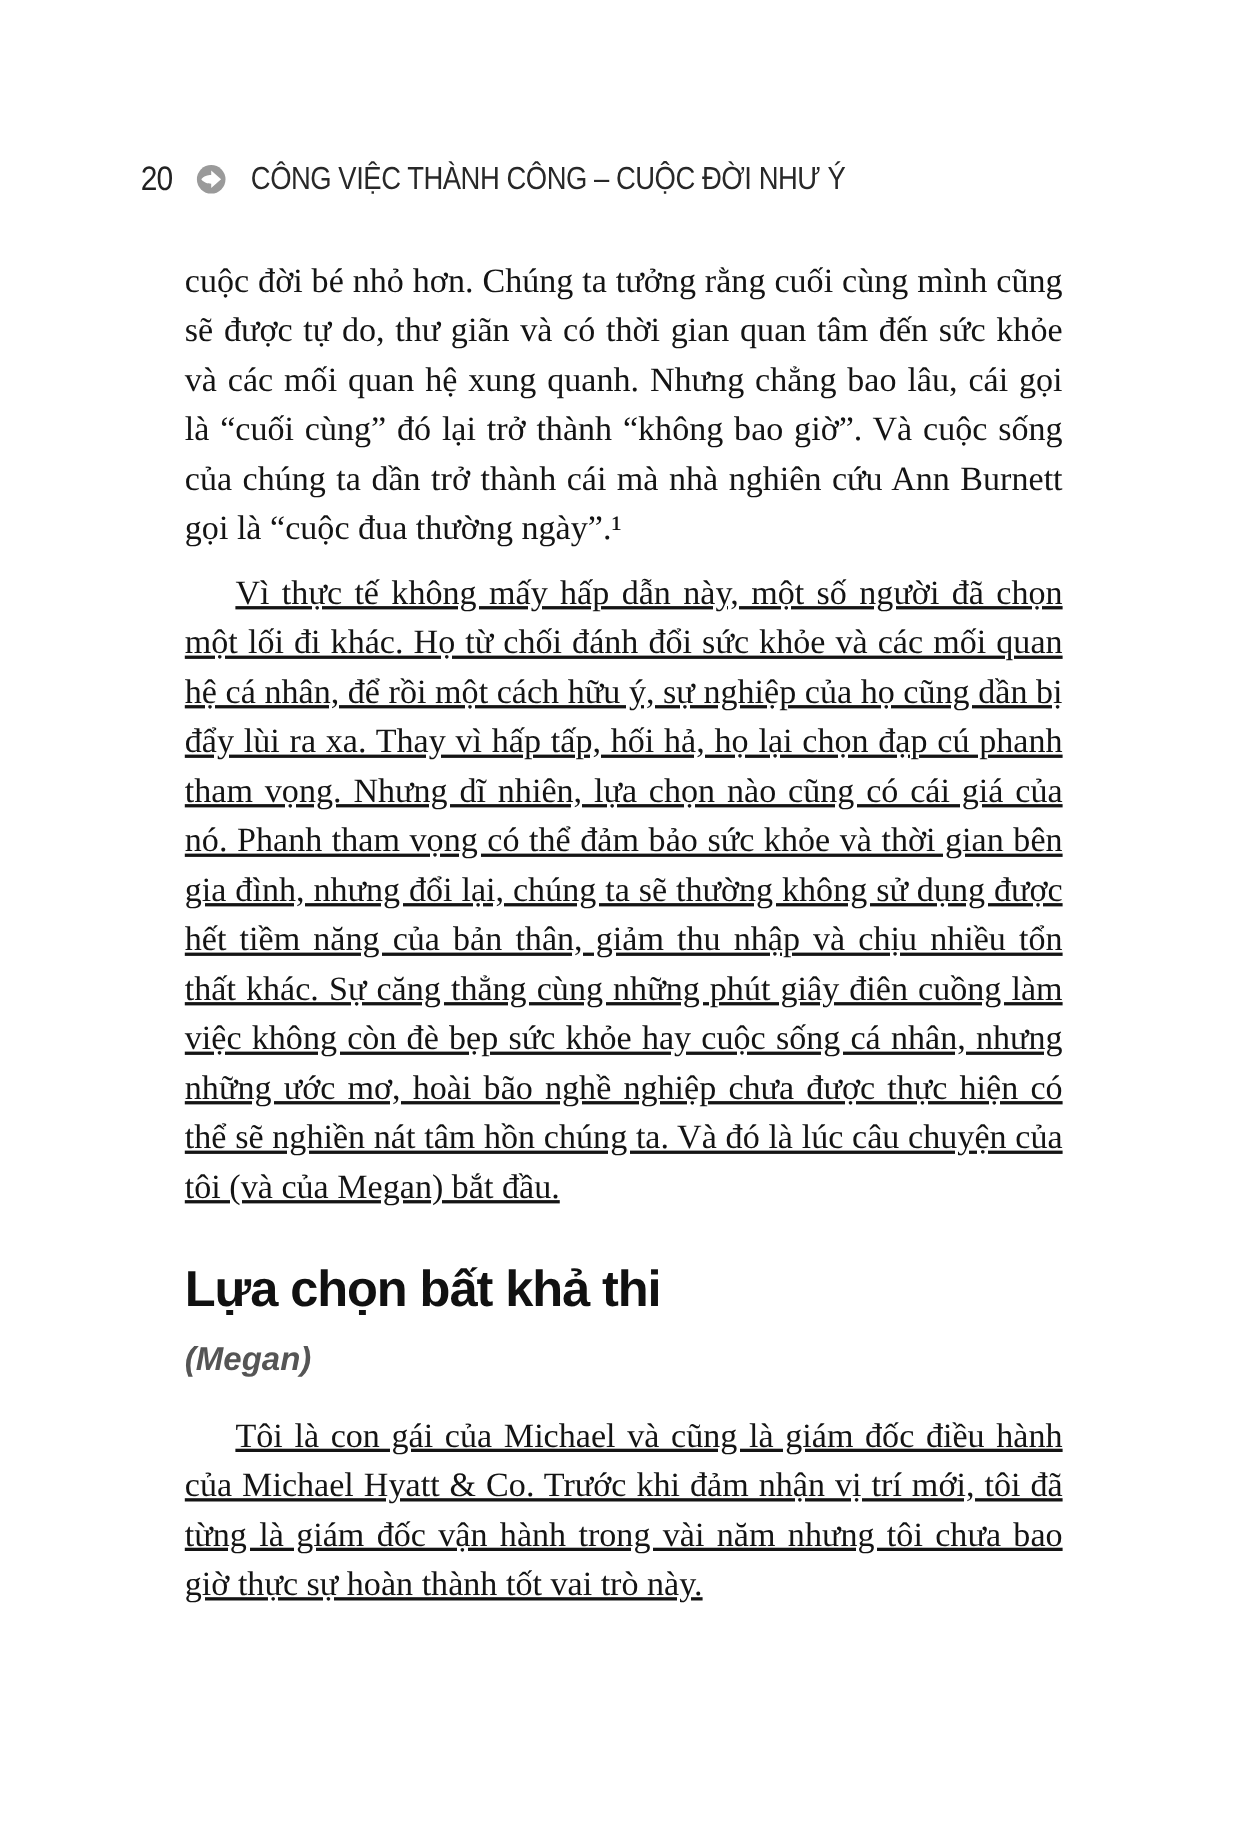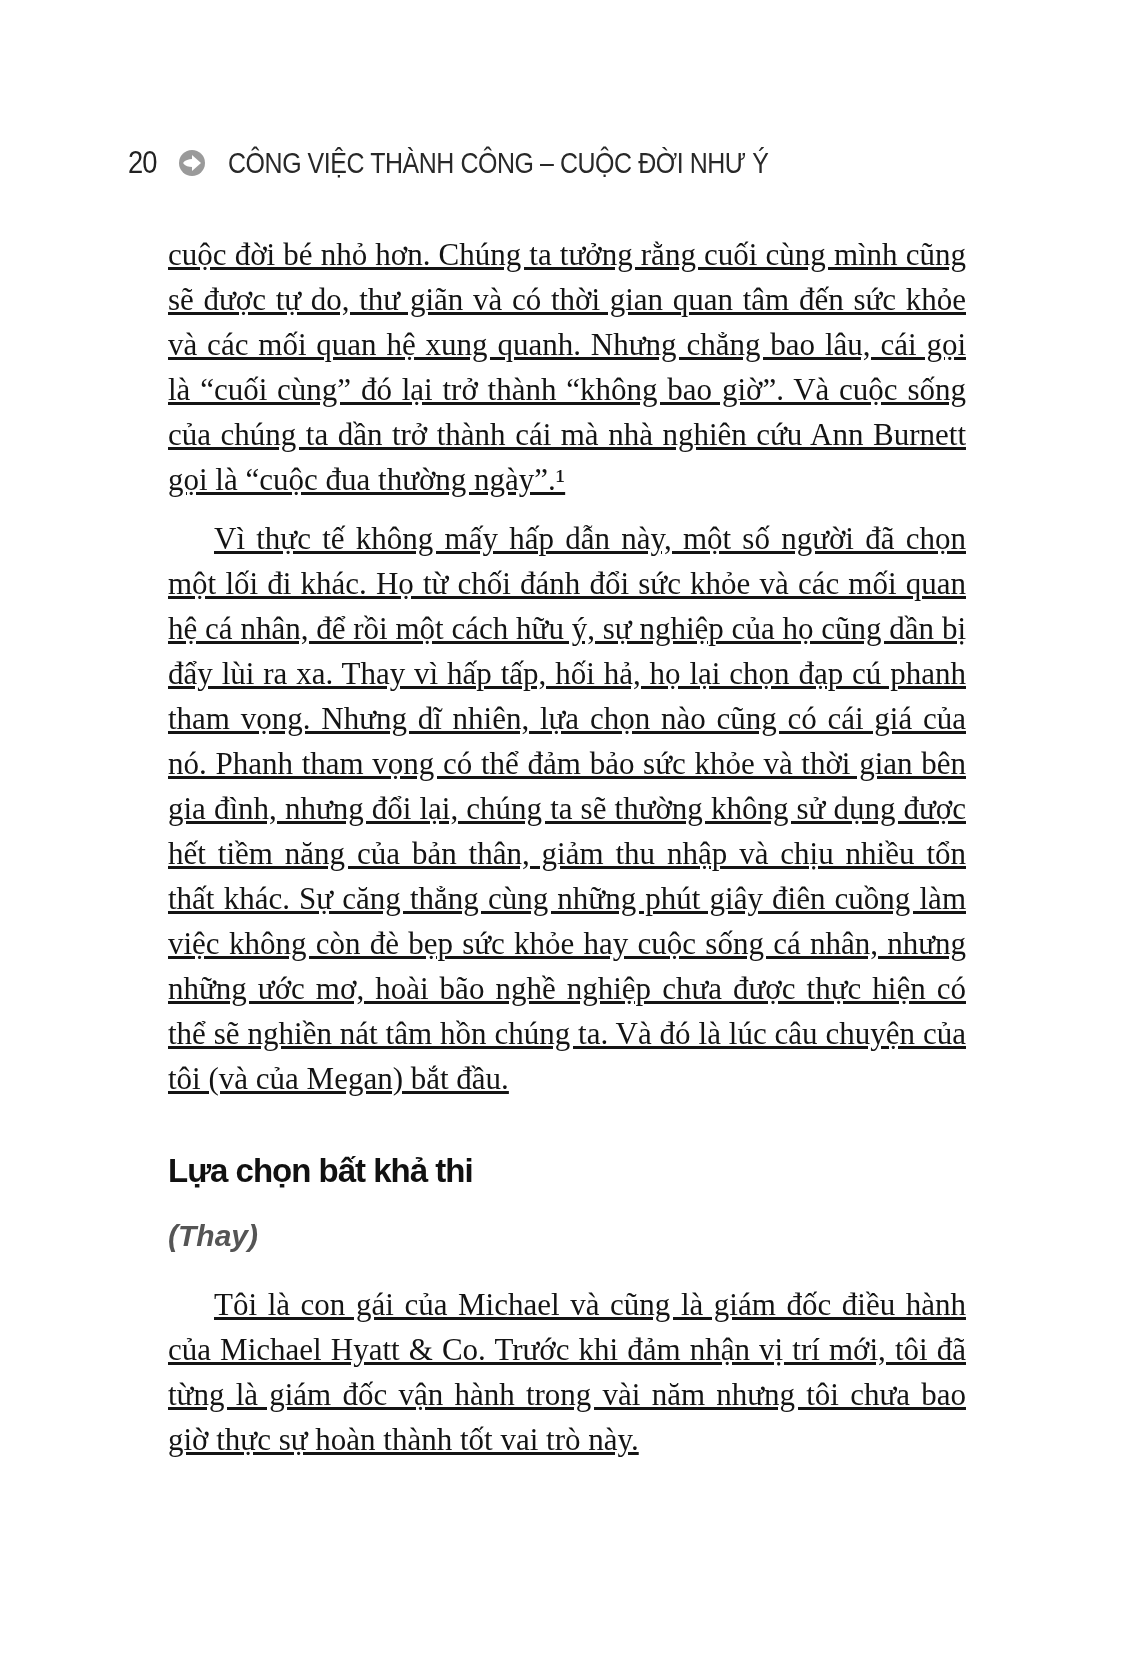--- a/index.html
+++ b/index.html
@@ -63,30 +63,29 @@
     font-size: 31px;
     line-height: 45px;
     color: #141414;
     text-align: justify;
   }
   .para {
     margin: 0;
   }
   .para.first {
     margin-bottom: 14px;
-    text-decoration: underline;
   }
   .para.indent {
     text-indent: 46px;
     text-decoration: underline;
   }
   .section-heading {
     margin: 46px 0 0 0;
     font-family: "Liberation Sans", sans-serif;
-    font-size: 33px;
+    font-size: 46px;
     line-height: 48px;
     font-weight: 700;
     color: #111111;
     letter-spacing: -1px;
     text-align: left;
   }
   .subheading {
     margin: 22px 0 0 0;
     font-family: "Liberation Sans", sans-serif;
     font-size: 30px;
@@ -116,18 +115,18 @@
     <span class="book-title">CÔNG VIỆC THÀNH CÔNG – CUỘC ĐỜI NHƯ Ý</span>
   </header>
 
   <main class="content">
     <p class="para first">cuộc đời bé nhỏ hơn. Chúng ta tưởng rằng cuối cùng mình cũng sẽ được tự do, thư giãn và có thời gian quan tâm đến sức khỏe và các mối quan hệ xung quanh. Nhưng chẳng bao lâu, cái gọi là “cuối cùng” đó lại trở thành “không bao giờ”. Và cuộc sống của chúng ta dần trở thành cái mà nhà nghiên cứu Ann Burnett gọi là “cuộc đua thường ngày”.¹</p>
 
     <p class="para indent">Vì thực tế không mấy hấp dẫn này, một số người đã chọn một lối đi khác. Họ từ chối đánh đổi sức khỏe và các mối quan hệ cá nhân, để rồi một cách hữu ý, sự nghiệp của họ cũng dần bị đẩy lùi ra xa. Thay vì hấp tấp, hối hả, họ lại chọn đạp cú phanh tham vọng. Nhưng dĩ nhiên, lựa chọn nào cũng có cái giá của nó. Phanh tham vọng có thể đảm bảo sức khỏe và thời gian bên gia đình, nhưng đổi lại, chúng ta sẽ thường không sử dụng được hết tiềm năng của bản thân, giảm thu nhập và chịu nhiều tổn thất khác. Sự căng thẳng cùng những phút giây điên cuồng làm việc không còn đè bẹp sức khỏe hay cuộc sống cá nhân, nhưng những ước mơ, hoài bão nghề nghiệp chưa được thực hiện có thể sẽ nghiền nát tâm hồn chúng ta. Và đó là lúc câu chuyện của tôi (và của Megan) bắt đầu.</p>
 
     <h2 class="section-heading">Lựa chọn bất khả thi</h2>
 
-    <p class="subheading">(Thay)</p>
+    <p class="subheading">(Megan)</p>
 
     <p class="para indent after-sub">Tôi là con gái của Michael và cũng là giám đốc điều hành của Michael Hyatt &amp; Co. Trước khi đảm nhận vị trí mới, tôi đã từng là giám đốc vận hành trong vài năm nhưng tôi chưa bao giờ thực sự hoàn thành tốt vai trò này.</p>
   </main>
 
 </div>
 
 </body></html>

